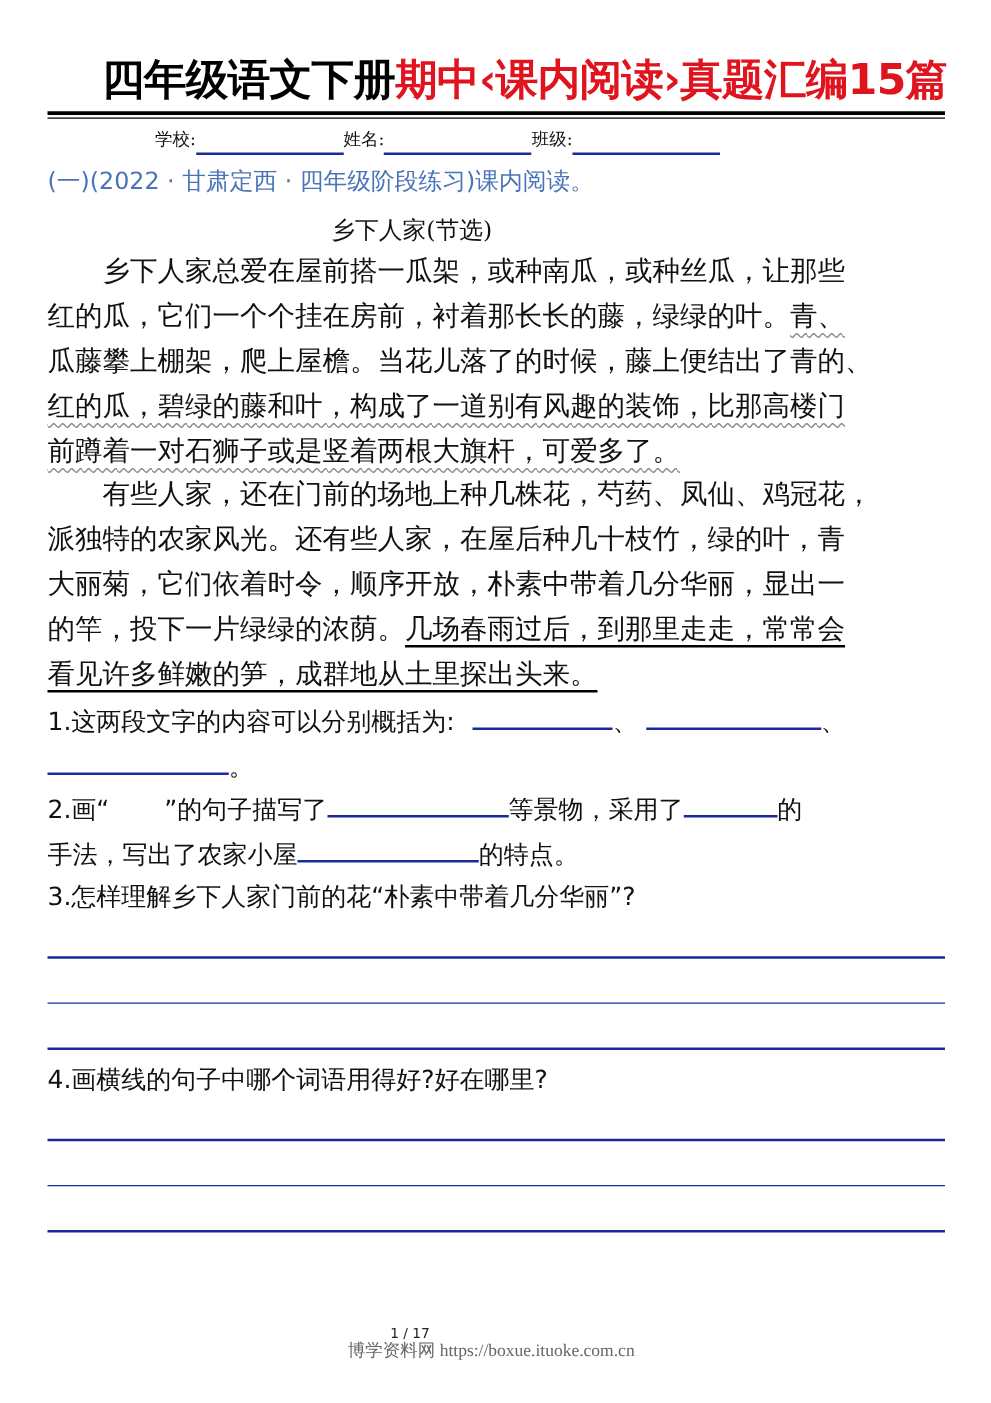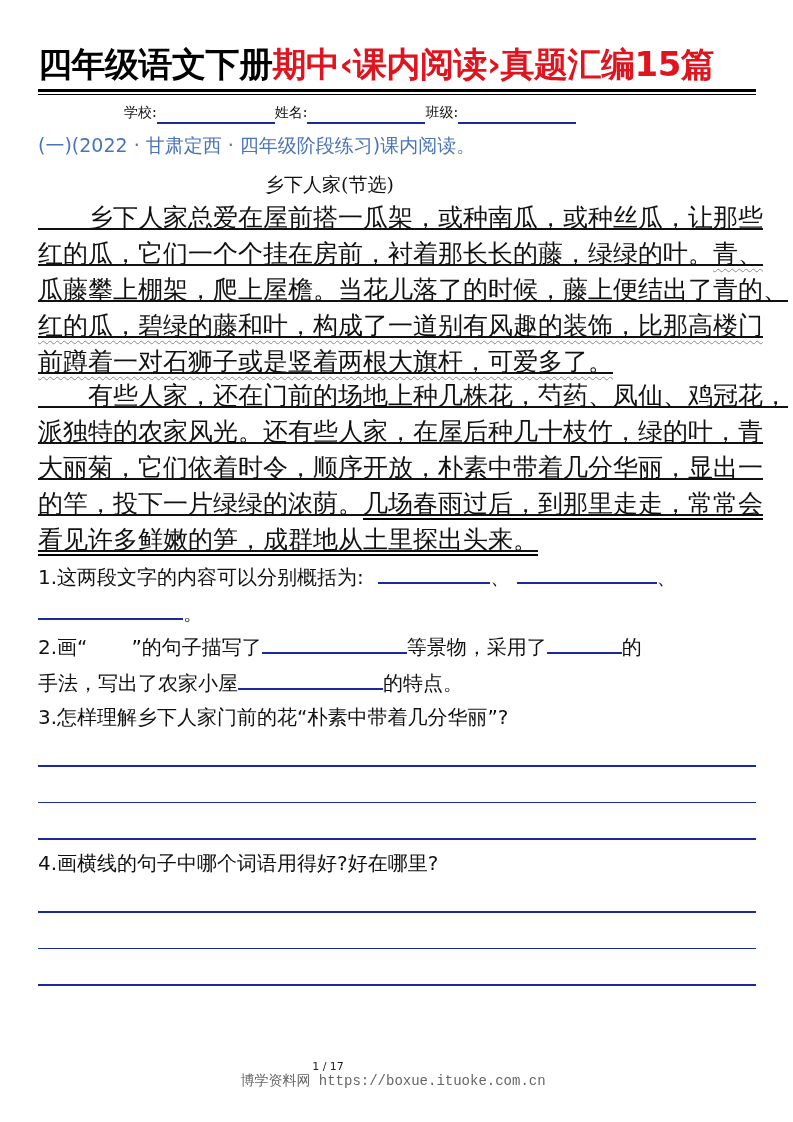--- a/index.html
+++ b/index.html
@@ -1,43 +1,43 @@
 <!DOCTYPE html>
 <html><head>
 <meta charset="utf-8">
 <style>
   html, body { margin: 0; padding: 0; background: #ffffff; }
   body { width: 793px; height: 1122px; position: relative; overflow: hidden;
          font-family: "DejaVu Serif", "Liberation Serif", serif; color: #111; }
   .page-title { position: absolute; left: 38px; top: 40px; width: 720px; height: 48px;
                 font-family: "DejaVu Sans", sans-serif; font-weight: bold; font-size: 34px;
-                line-height: 48px; white-space: nowrap; letter-spacing: -0.5px; }
+                line-height: 48px; white-space: nowrap; letter-spacing: -0.5px; text-align: right; }
   .page-title .black { color: #000; }
   .page-title .red { color: #e0141e; }
   .rule-thick { position: absolute; left: 38px; top: 89px; width: 718px; height: 3px; background: #000; }
   .rule-thin  { position: absolute; left: 38px; top: 94px; width: 718px; height: 1px; background: #000; }
   .info-row { position: absolute; top: 98px; left: 124px; height: 28px; font-size: 14px; line-height: 28px; display: flex; }
   .info-label { white-space: nowrap; }
   .blank { display: inline-block; border-bottom: 2px solid #1a2a9c; height: 24px; }
   .source { position: absolute; left: 38px; top: 131px; font-size: 19px; color: #4a74b8; line-height: 28px; white-space: nowrap;
             font-family: "DejaVu Sans", sans-serif; }
   .passage-title { position: absolute; left: 0; width: 659px; top: 170px; text-align: center; font-weight: normal;
                    font-size: 19px; line-height: 28px; }
-  .passage { position: absolute; left: 38px; width: 722px; font-size: 25px; line-height: 36px; text-decoration: underline; }
+  .passage { position: absolute; left: 38px; width: 722px; font-size: 22px; line-height: 36px; }
   .p1 { top: 200px; }
   .p2 { top: 378px; }
   .line { display: block; white-space: nowrap; height: 36px; }
   .wavy { text-decoration: underline wavy #8a8a8a; text-decoration-thickness: 1px; text-underline-offset: 6px; }
   .straight { text-decoration: underline solid #000; text-decoration-thickness: 1.5px; text-underline-offset: 6px; text-align: center; }
   .q { position: absolute; left: 38px; width: 722px; font-size: 20px; line-height: 34px; white-space: nowrap; font-family: "DejaVu Sans", sans-serif; }
   .ans-line { position: absolute; left: 38px; width: 718px; background: #1a2a9c; }
   .footer-page { position: absolute; left: 0; width: 656px; top: 1060px; text-align: center; font-size: 11px;
                  font-family: "DejaVu Sans", sans-serif; color: #222; }
   .footer-site { position: absolute; left: 0; width: 786px; top: 1072px; text-align: center; font-size: 14px;
-                 font-family: Liberation Mono, monospace; color: #666; }
+                 font-family: Liberation Serif, serif; color: #666; }
 </style>
 </head>
 <body>
 
 <div class="page-title">
   <span class="black">四年级语文下册</span><span class="red">期中‹课内阅读›真题汇编15篇</span>
 </div>
 <div class="rule-thick"></div>
 <div class="rule-thin"></div>
 

